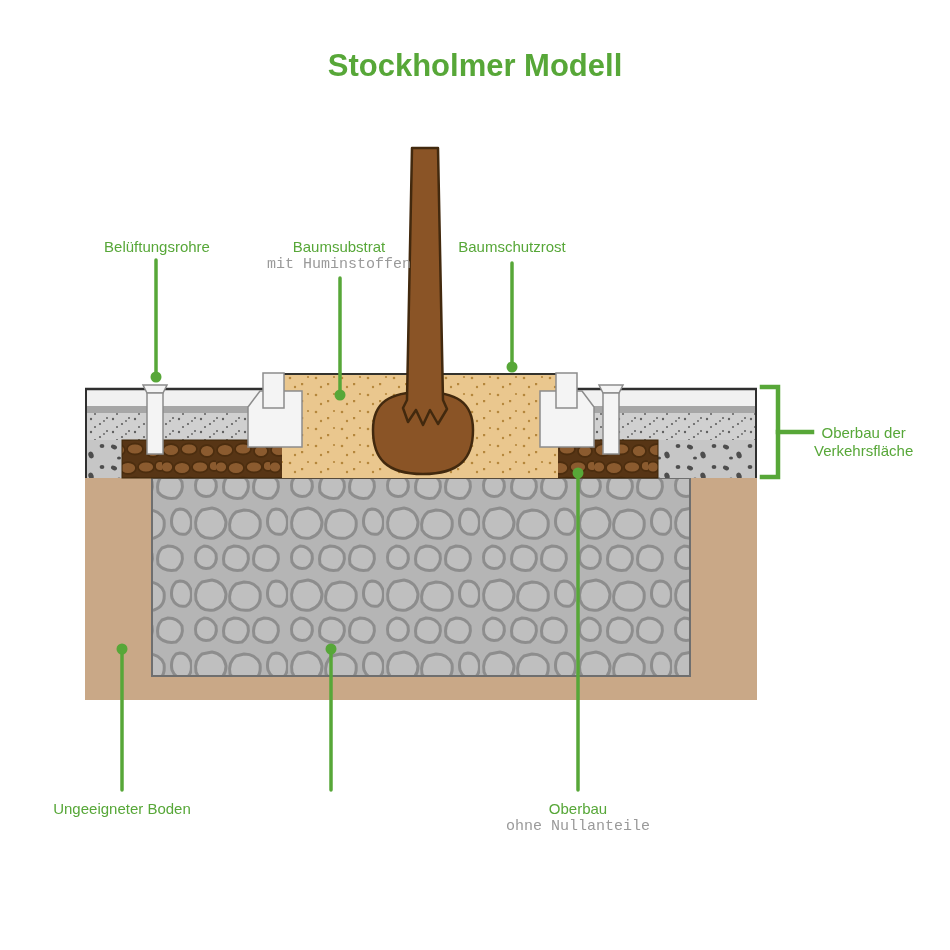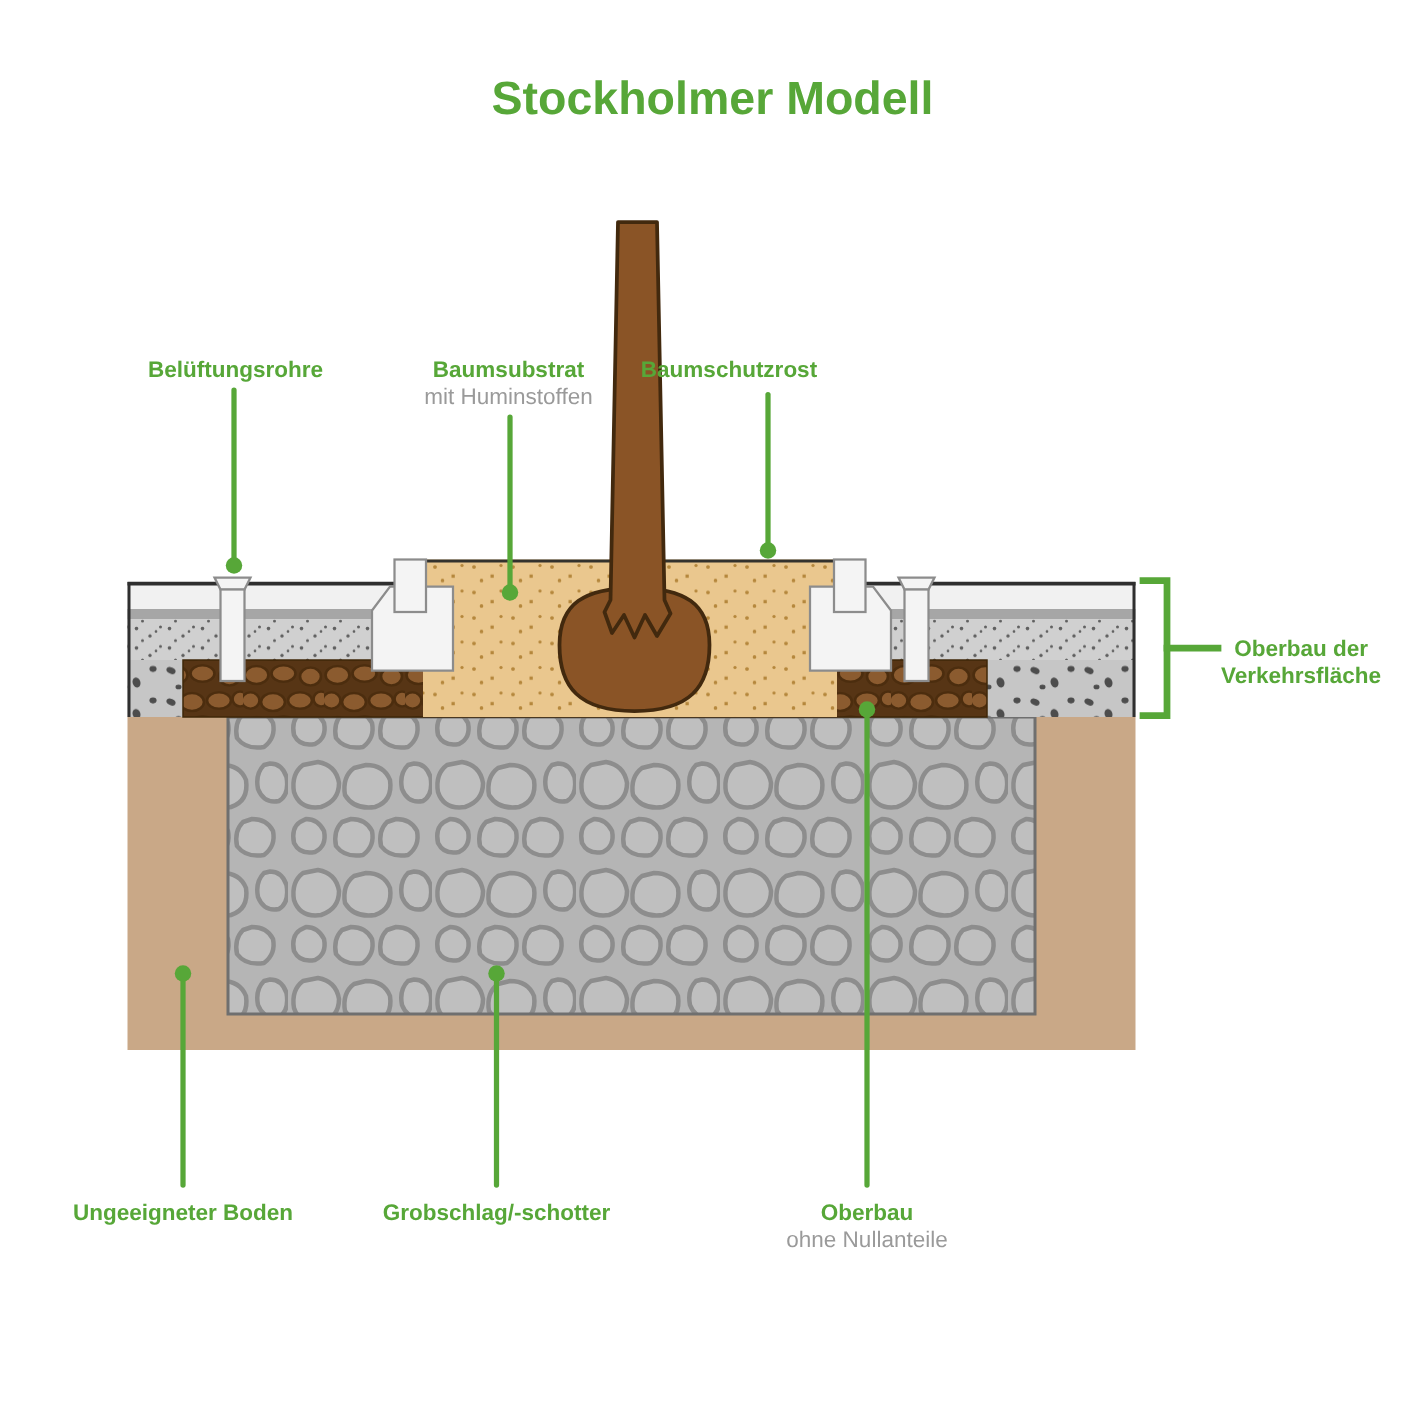--- a/index.html
+++ b/index.html
@@ -13,22 +13,22 @@
     font-size:31px; font-weight:bold; color:#57a738; white-space:nowrap;
   }
   .lbl {
     position:absolute; transform:translateX(-50%); text-align:center;
     font-size:15px; line-height:18px; white-space:nowrap;
   }
   .lbl-left {
     position:absolute; text-align:center;
     font-size:15px; line-height:18px; white-space:nowrap;
   }
-  .l1 { color:#57a738; font-weight:bold; }
-  .l2 { color:#9a9a9a; font-weight:normal; }
+  .l1 { color:#57a738; font-weight:normal; }
+  .l2 { color:#9a9a9a; font-weight:normal;font-family:Liberation Mono, monospace; }
 </style>
 </head>
 <body>
 
 <div id="stage">
 
   <svg id="diagram-svg" width="950" height="950" viewBox="0 0 950 950">
     <defs>
       <pattern id="pStone" width="96" height="72" patternUnits="userSpaceOnUse">
         <rect width="96" height="72" fill="#b5b5b5"></rect>
@@ -146,35 +146,34 @@
 
   <div class="lbl" style="left:157px; top:238px;">
     <div class="l1">Belüftungsrohre</div>
   </div>
 
   <div class="lbl" style="left:339px; top:238px;">
     <div class="l1">Baumsubstrat</div>
     <div class="l2">mit Huminstoffen</div>
   </div>
 
-  <div class="lbl" style="left:486px; top:238px;">
+  <div class="lbl" style="left:512px; top:238px;">
     <div class="l1">Baumschutzrost</div>
   </div>
 
   <div class="lbl-left" style="left:814px; top:424px;">
     <div class="l1">Oberbau der</div>
     <div class="l1">Verkehrsfläche</div>
   </div>
 
   <div class="lbl" style="left:122px; top:800px;text-align:center;">
     <div class="l1">Ungeeigneter Boden</div>
   </div>
 
   <div class="lbl" style="left:331px; top:800px;">
-    <div class="l1">Grobschlag/-schotter</div>
   </div>
 
   <div class="lbl" style="left:578px; top:800px;">
     <div class="l1">Oberbau</div>
     <div class="l2">ohne Nullanteile</div>
   </div>
 
 </div>
 
 </body></html>

